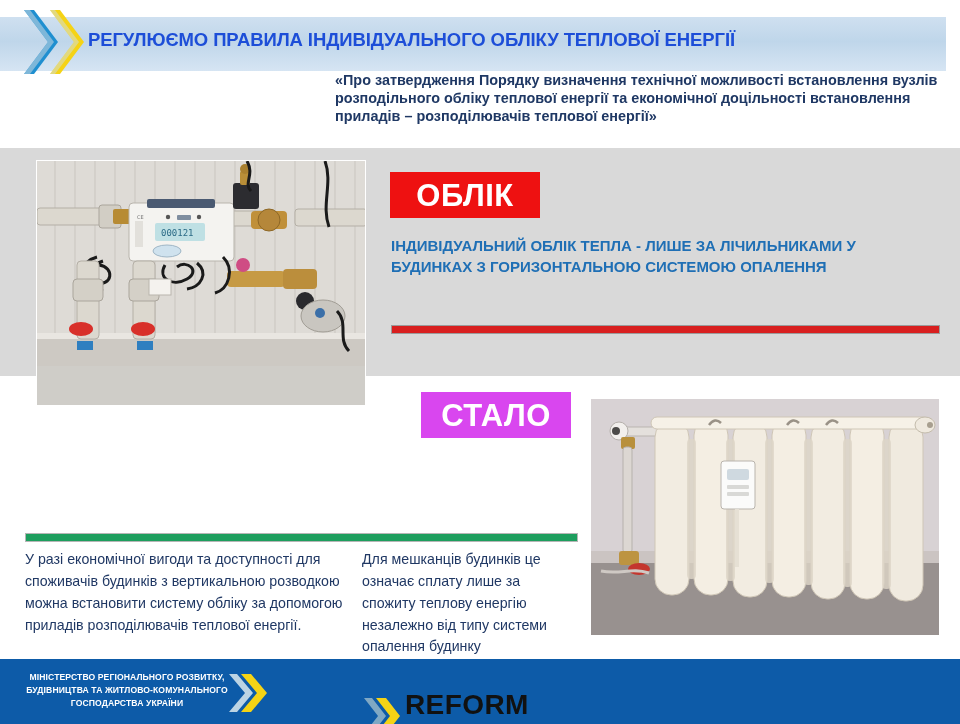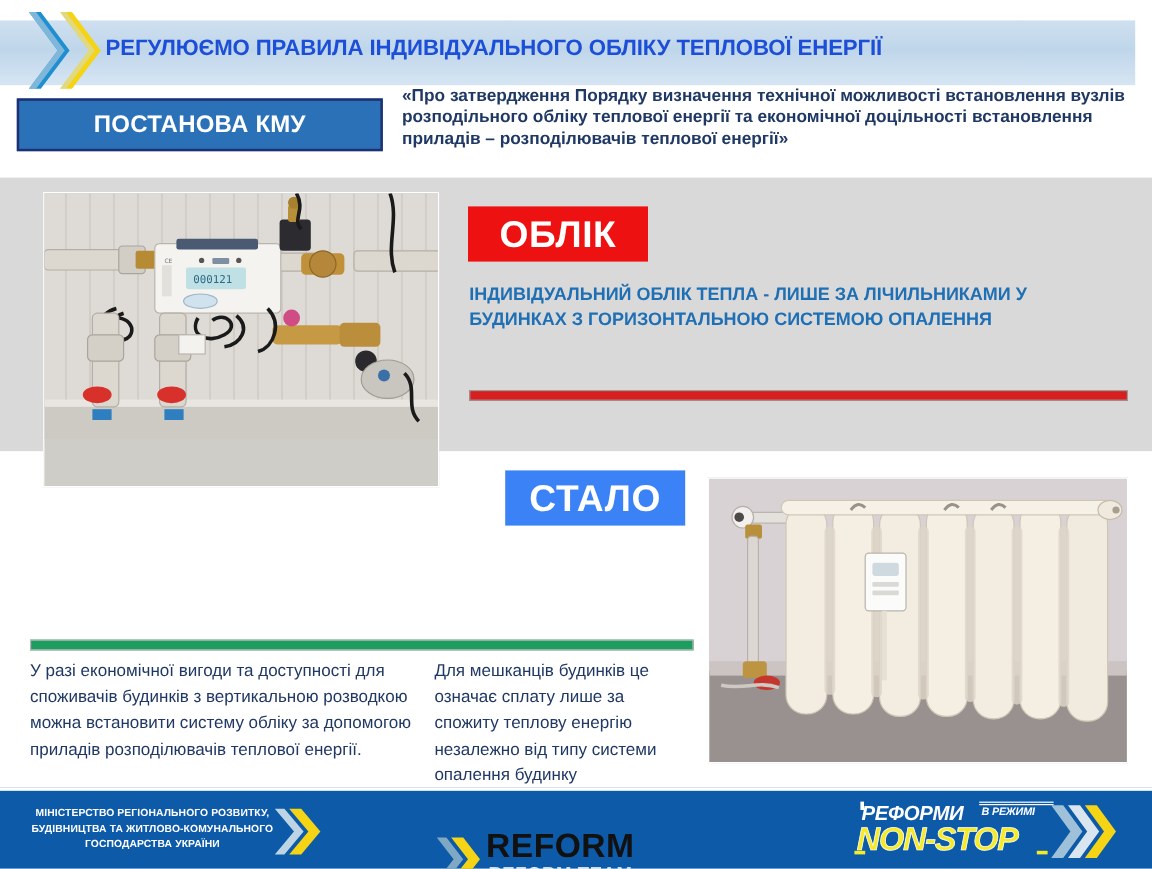--- a/index.html
+++ b/index.html
@@ -123,21 +123,21 @@
     width: 549px; height: 9px;
     background: #d81f1f;
     border: 1px solid #9b9b9b;
   }
 
   
   .badge-now {
     position: absolute;
     left: 421px; top: 392px;
     width: 150px; height: 46px;
-    background: #3b82f6;
+    background: #d946ef;
     display: flex;
     align-items: center;
     justify-content: center;
   }
   .badge-now-label {
     color: #ffffff;
     font-size: 31px;
     font-weight: bold;
     letter-spacing: 0.5px;
     line-height: 1;
@@ -322,23 +322,20 @@
     <svg viewBox="0 0 76 72" width="76" height="72">
       <polygon points="10,4 34,36 10,68 20,68 44,36 20,4" fill="#1f8fd0"></polygon>
       <polygon points="10,4 34,36 10,68 16,68 40,36 16,4" fill="#9fc4dc" opacity="0.75"></polygon>
       <polygon points="36,4 60,36 36,68 46,68 70,36 46,4" fill="#f5d315"></polygon>
       <polygon points="36,4 60,36 36,68 41,68 65,36 41,4" fill="#cfe0ea" opacity="0.5"></polygon>
     </svg>
   </div>
 
   <div class="header-title">РЕГУЛЮЄМО ПРАВИЛА ІНДИВІДУАЛЬНОГО ОБЛІКУ ТЕПЛОВОЇ ЕНЕРГІЇ</div>
 
-  <div class="decree-box">
-    <span class="decree-box-label">ПОСТАНОВА КМУ</span>
-  </div>
 
   <div class="decree-text">«Про затвердження Порядку визначення технічної можливості встановлення вузлів розподільного обліку теплової енергії та економічної доцільності встановлення приладів – розподілювачів теплової енергії»</div>
 
   <div class="was-section"></div>
 
   <div class="photo-meter">
     <svg viewBox="0 0 330 205" width="330" height="205" preserveAspectRatio="none">
 
       <rect x="0" y="0" width="330" height="205" fill="#dedbd6"></rect>
       <g stroke="#c9c5bf" stroke-width="1">
@@ -499,32 +496,16 @@
       <div class="rst-chev">
         <svg viewBox="0 0 42 44" width="42" height="44">
           <polygon points="2,4 16,22 2,40 10,40 24,22 10,4" fill="#7fa8c4"></polygon>
           <polygon points="14,4 28,22 14,40 24,40 38,22 24,4" fill="#f5d315"></polygon>
         </svg>
       </div>
       <div class="rst-word1">REFORM</div>
       <div class="rst-word2">REFORM TEAM</div>
     </div>
 
-    <div class="nonstop">
-      <div class="ns-tick"></div>
-      <div class="ns-top">РЕФОРМИ</div>
-      <div class="ns-sub-rule"></div>
-      <div class="ns-sub">В РЕЖИМІ</div>
-      <div class="ns-dash-l"></div>
-      <div class="ns-main">NON-STOP</div>
-      <div class="ns-dash-r"></div>
-      <div class="ns-chev">
-        <svg viewBox="0 0 58 52" width="58" height="52">
-          <polygon points="2,4 18,26 2,48 12,48 28,26 12,4" fill="#9ec0d8"></polygon>
-          <polygon points="16,4 32,26 16,48 26,48 42,26 26,4" fill="#d9e6ef"></polygon>
-          <polygon points="30,4 46,26 30,48 40,48 56,26 40,4" fill="#f5d315"></polygon>
-        </svg>
-      </div>
-    </div>
 
   </div>
 
 </div>
 
 </body></html>

